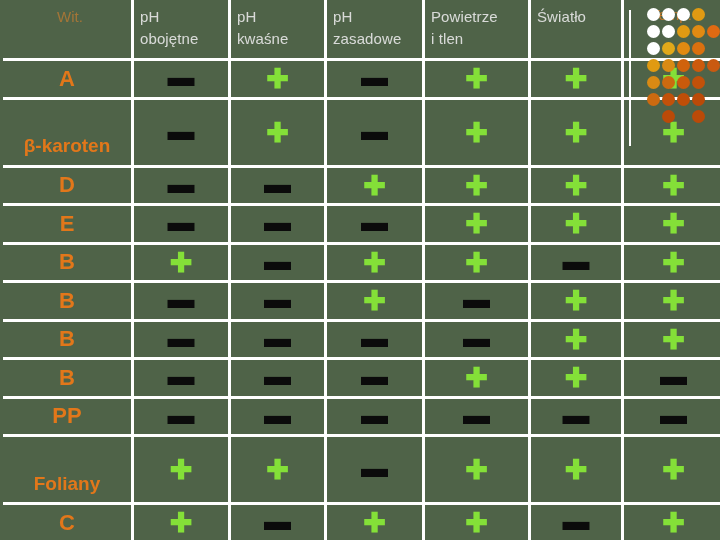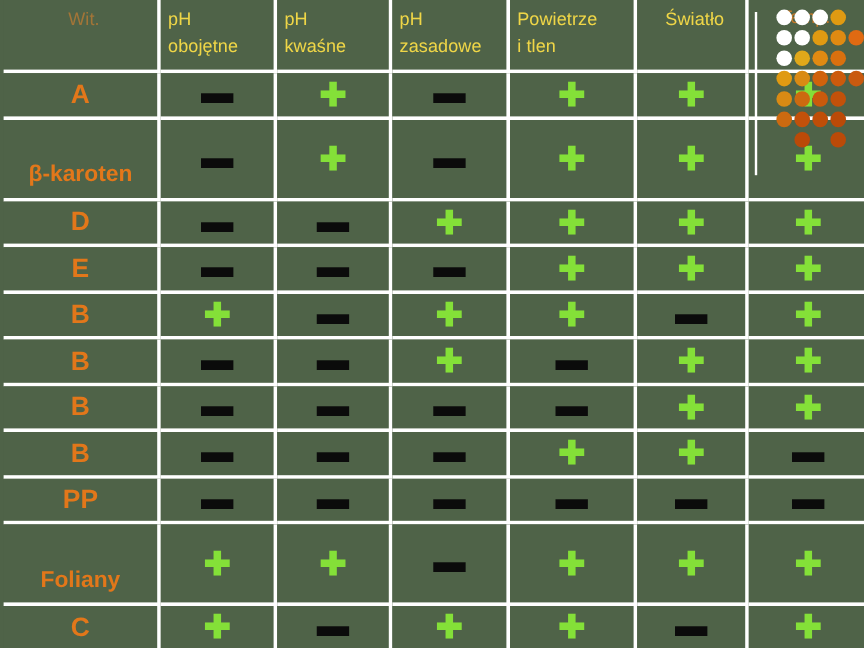--- a/index.html
+++ b/index.html
@@ -36,29 +36,29 @@
   table.vit tr:last-child td{ border-bottom:none; }
   table.vit td:last-child{ border-right:none; }
 
   
   tr.header-row td{
     vertical-align:top;
     padding:6px 0 0 6px;
     height:52px;
   }
   .hdr-text{
-    color:#fde047;
+    color:#e5e5e5;
     font-size:15px;
     line-height:1.45;
     font-weight:400;
     letter-spacing:.1px;
     opacity:.92;
   }
   .hdr-center{
-    text-align:center;
+    text-align:left;
     padding-left:0;
   }
   .hdr-wit{
     text-align:center;
     padding-left:0;
     color:#c07b32;
     opacity:.75;
   }
 
   

